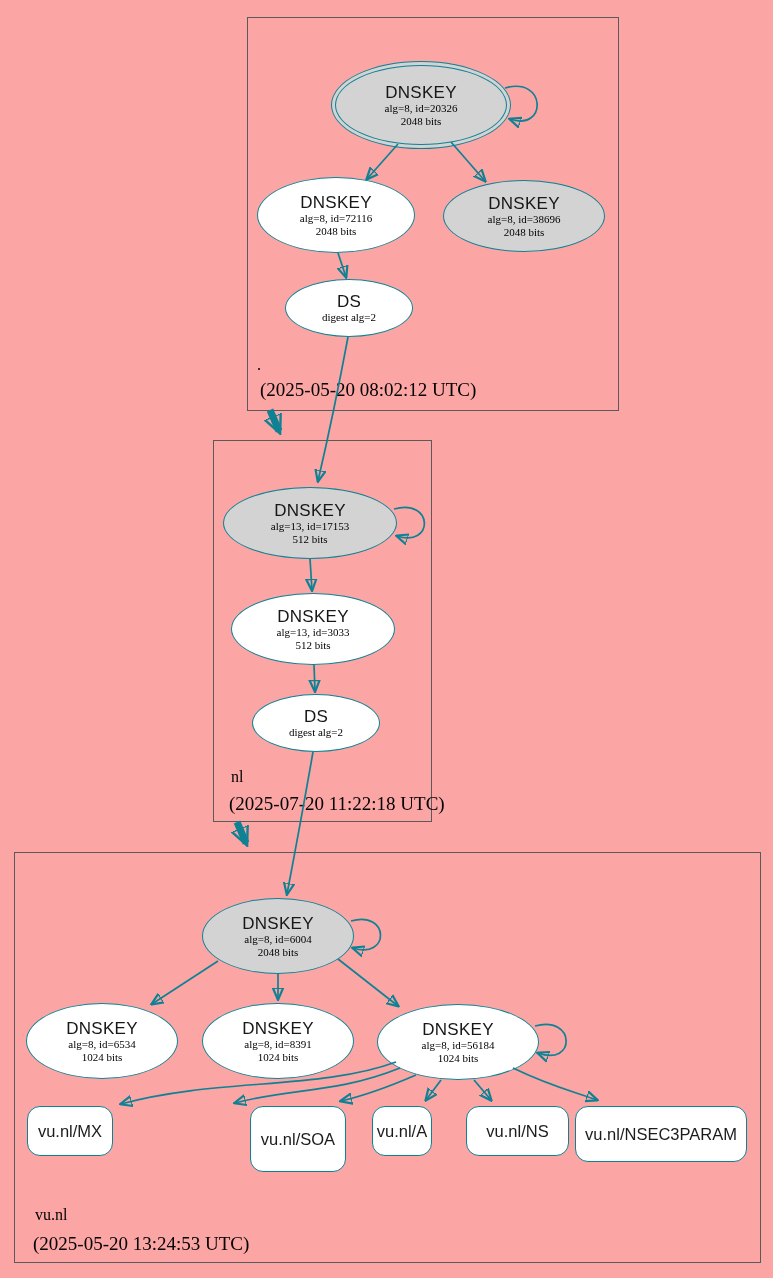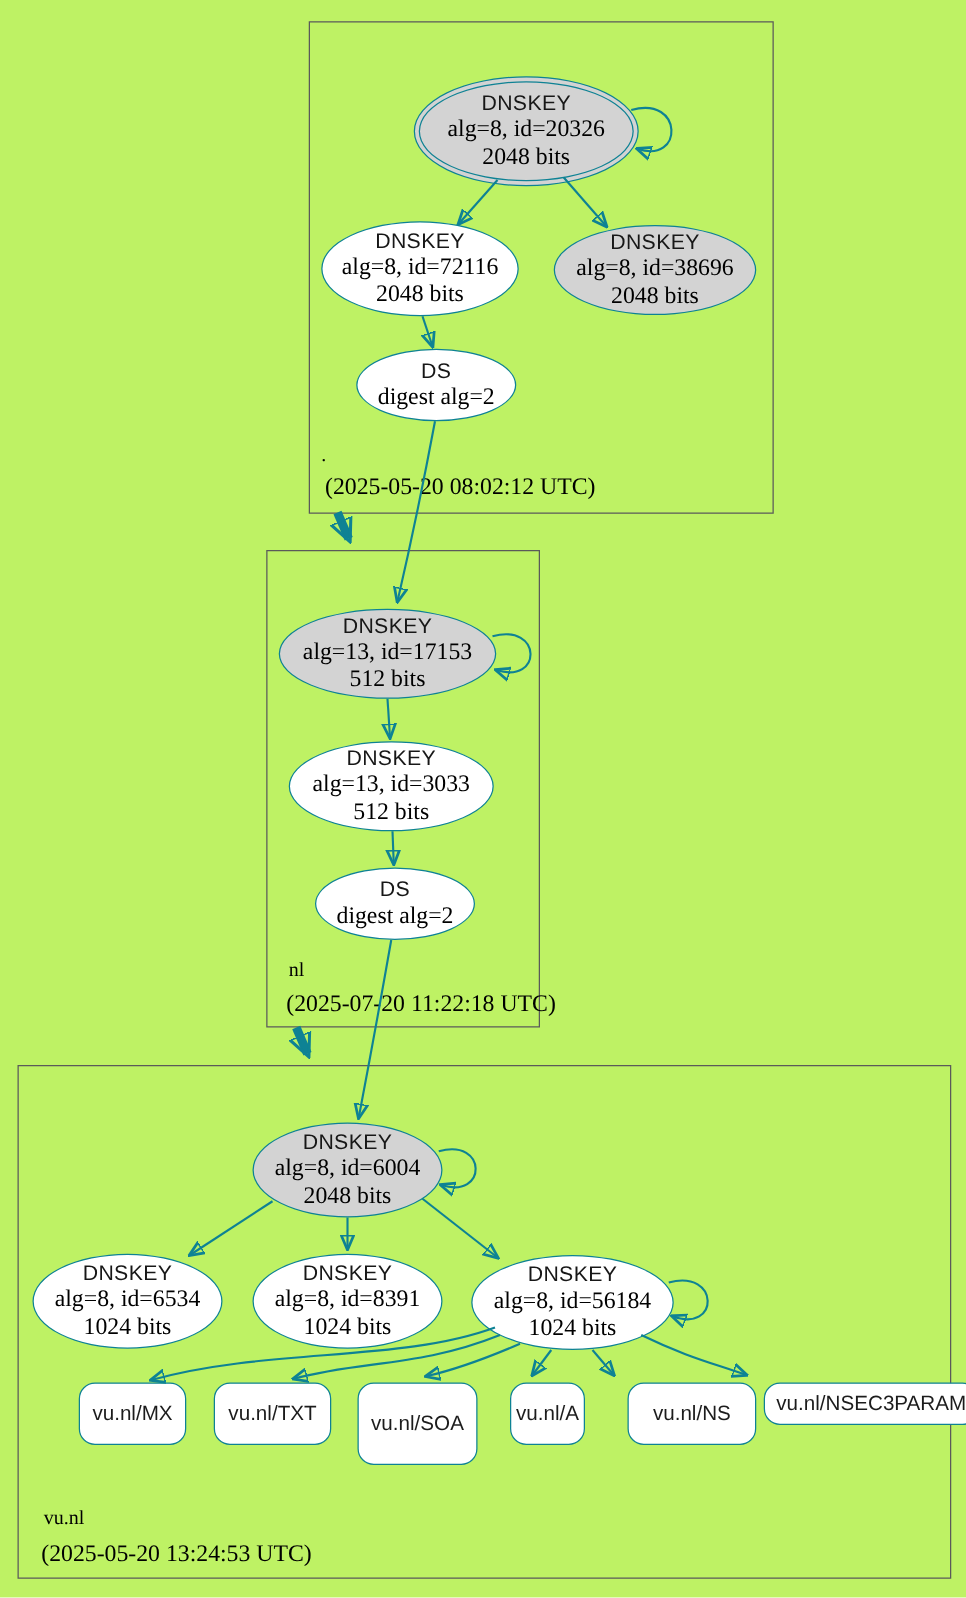--- a/index.html
+++ b/index.html
@@ -2,21 +2,21 @@
 <html><head>
 <meta charset="utf-8">
 <style>
   :root{
     --teal:#0e8294;
     --gray-fill:#d3d3d3;
     --box-border:#5a5a5a;
   }
   html,body{margin:0;padding:0;background:#ffffff;}
   #canvas{
-    position:relative;width:773px;height:1278px;background:#bef264;
+    position:relative;width:773px;height:1278px;background:#fca5a5;
     font-family:"Liberation Serif",serif;overflow:hidden;
   }
   .zonebox{
     position:absolute;border:1px solid var(--box-border);background:transparent;z-index:1;
   }
   .zname{
     position:absolute;font-family:"Liberation Serif",serif;font-size:16px;color:#000;z-index:4;
   }
   .ztime{
     position:absolute;font-family:"Liberation Serif",serif;font-size:19px;color:#000;z-index:4;
@@ -29,24 +29,24 @@
     border:1.6px solid var(--teal);border-radius:50%;background:#fff;
   }
   .ellipse.gray{background:var(--gray-fill);}
   .ellipse.double::after{
     content:"";position:absolute;inset:3px;border:1.6px solid var(--teal);border-radius:50%;pointer-events:none;
   }
   .ntitle{
     font-family:"Liberation Sans",sans-serif;font-size:17px;color:#171717;letter-spacing:.3px;
   }
   .nline{
-    font-family:"Liberation Serif",serif;font-size:19px;color:#000;
+    font-family:"Liberation Serif",serif;font-size:11px;color:#000;
   }
   .rrset{
-    border:1.8px solid var(--teal);border-radius:13px;background:#fff;margin-left:36px;
+    border:1.8px solid var(--teal);border-radius:13px;background:#fff;
   }
   .rlabel{
     font-family:"Liberation Sans",sans-serif;font-size:16.5px;color:#1c1c1c;
   }
   #edges{position:absolute;left:0;top:0;z-index:5;pointer-events:none;}
   #edges path{fill:none;stroke:var(--teal);stroke-width:1.7px;}
   #edges path.thick{stroke-width:7px;}
 </style>
 </head>
 <body>
@@ -164,32 +164,29 @@
 
   <div class="node ellipse" style="left:377px;top:1004px;width:162px;height:76px">
     <div class="ntitle">DNSKEY</div>
     <div class="nline">alg=8, id=56184</div>
     <div class="nline">1024 bits</div>
   </div>
 
   <div class="node rrset" style="left:27px;top:1106px;width:86px;height:50px">
     <div class="rlabel">vu.nl/MX</div>
   </div>
-  <div class="node rrset" style="left:135px;top:1106px;width:94px;height:50px">
-    <div class="rlabel">vu.nl/TXT</div>
-  </div>
   <div class="node rrset" style="left:250px;top:1106px;width:96px;height:66px">
     <div class="rlabel">vu.nl/SOA</div>
   </div>
   <div class="node rrset" style="left:372px;top:1106px;width:60px;height:50px">
     <div class="rlabel">vu.nl/A</div>
   </div>
   <div class="node rrset" style="left:466px;top:1106px;width:103px;height:50px">
     <div class="rlabel">vu.nl/NS</div>
   </div>
-  <div class="node rrset" style="left:575px;top:1106px;width:172px;height:34px">
+  <div class="node rrset" style="left:575px;top:1106px;width:172px;height:56px">
     <div class="rlabel">vu.nl/NSEC3PARAM</div>
   </div>
 
   <div class="zname" style="left:35px;top:1206px">vu.nl</div>
   <div class="ztime" style="left:33px;top:1233px">(2025-05-20 13:24:53 UTC)</div>
 
 </div>
 
 </body></html>

